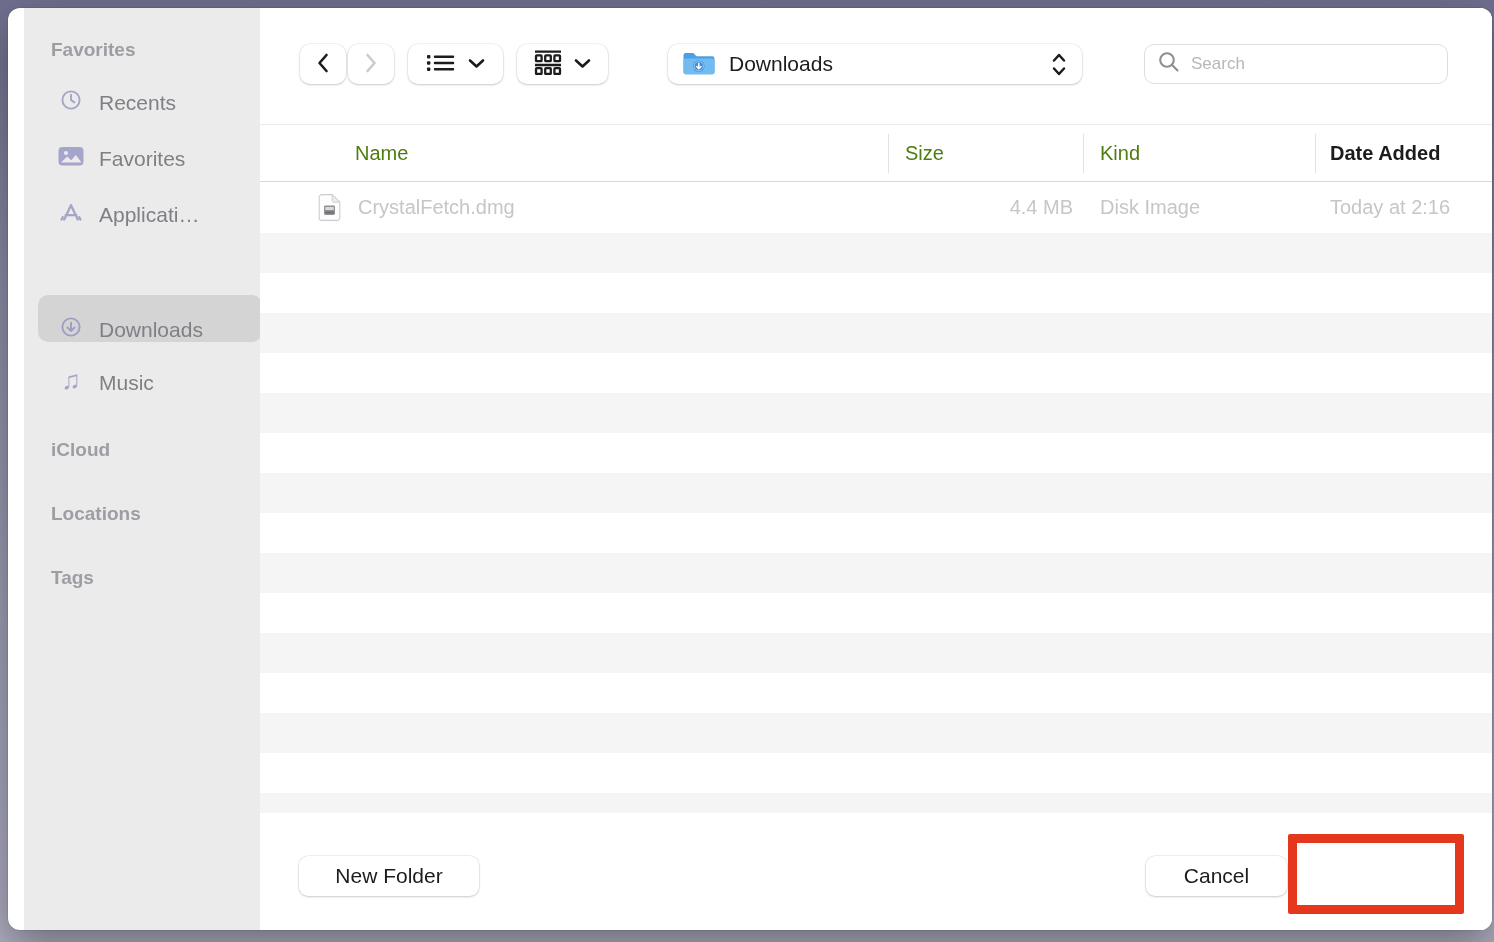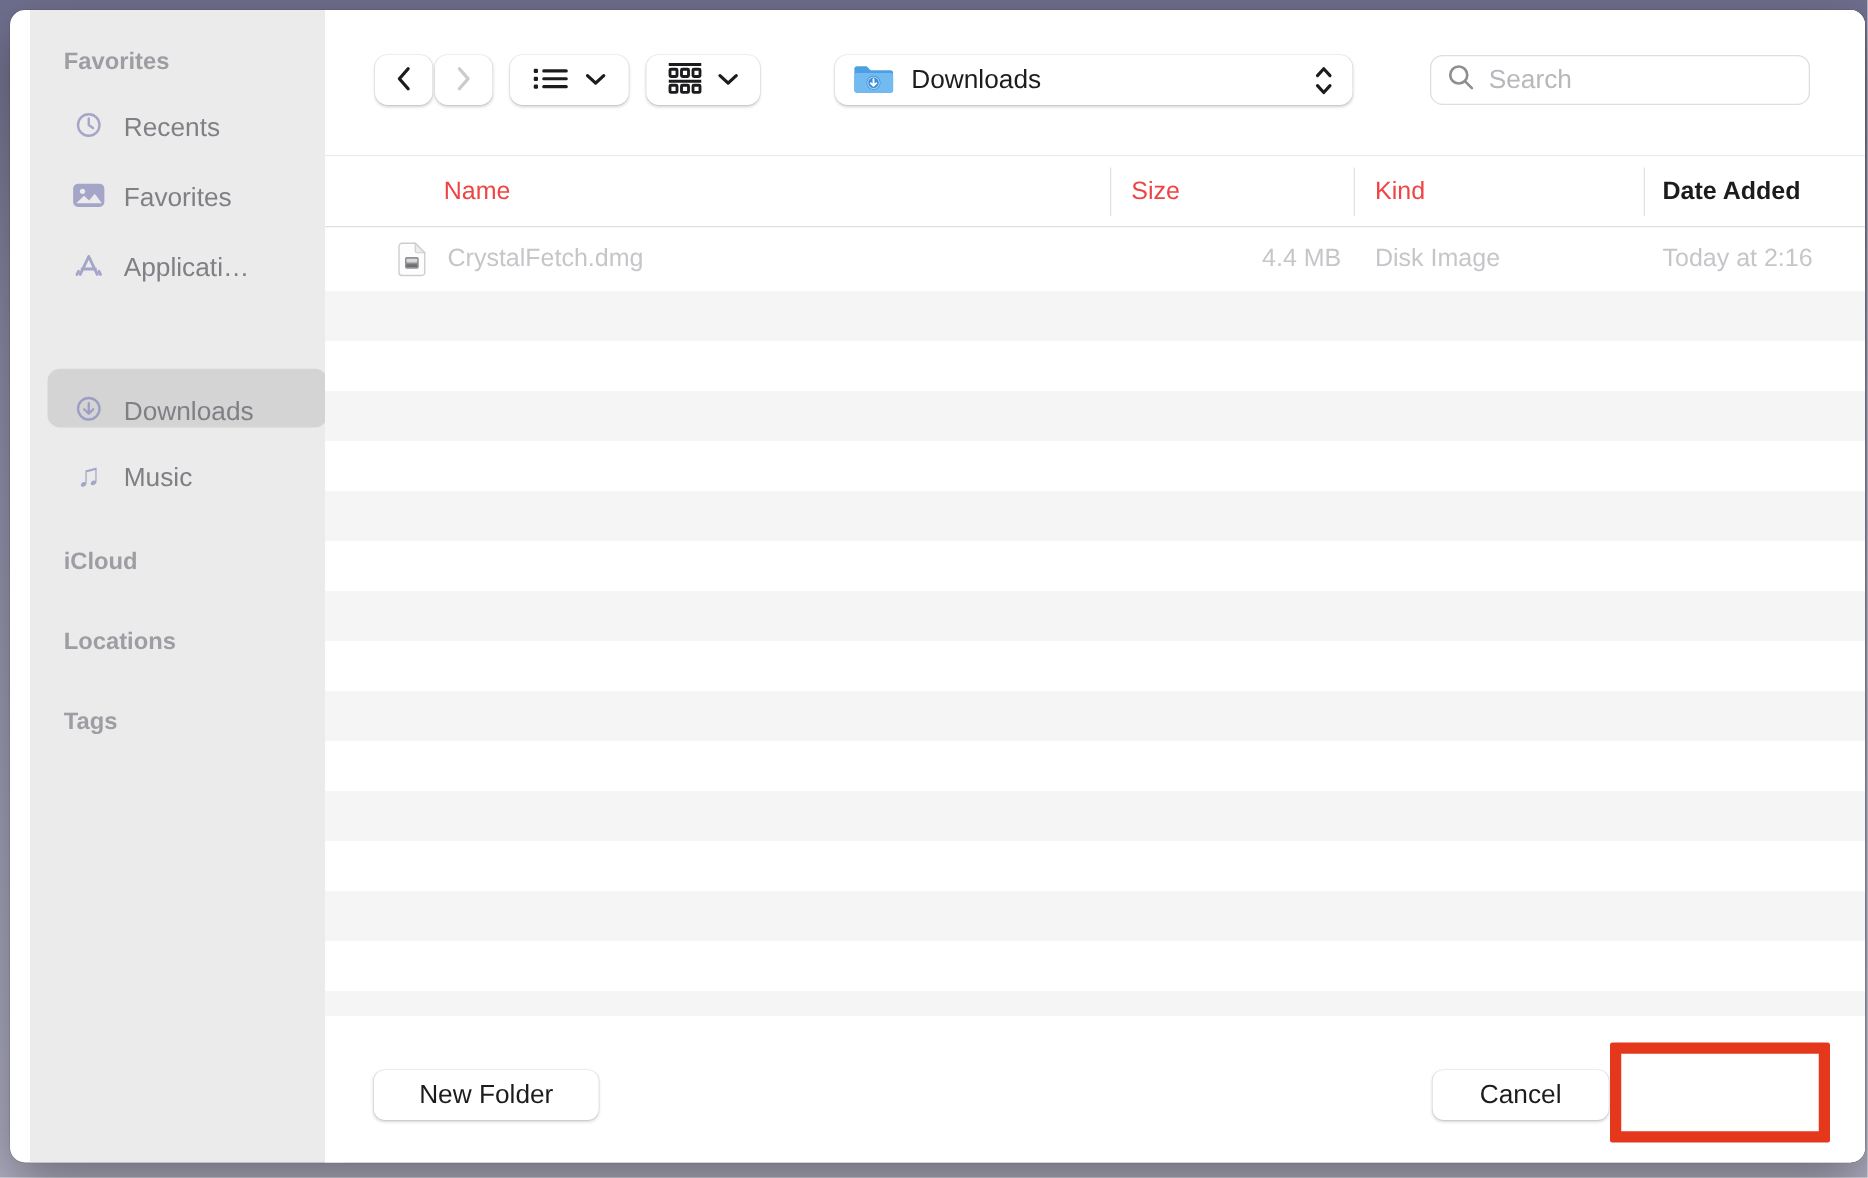--- a/index.html
+++ b/index.html
@@ -39,29 +39,29 @@
   .tb-back { left:40px; width:46px; }
   .tb-fwd  { left:88px; width:46px; }
   .tb-list { left:148px; width:95px; gap:13px; }
   .tb-group{ left:257px; width:91px; gap:12px; }
   .tb-loc  { left:408px; width:414px; justify-content:flex-start; padding:0 14px; }
   .tb-loc-label { font-size:21px; color:#1c1c1e; margin-left:14px; }
   .tb-loc-updown { margin-left:auto; display:flex; }
   .search-field { position:absolute; left:884px; top:36px; width:304px; height:40px;
     border:1.5px solid #dedee1; border-radius:10px; background:#fff;
     display:flex; align-items:center; padding:0 12px; }
-  .search-field input { border:none; outline:none; flex:1; font-size:21px;
+  .search-field input { border:none; outline:none; flex:1; font-size:17px;
     color:#14532d; margin-left:10px; background:transparent;
     font-family:"Liberation Sans","DejaVu Sans",sans-serif; }
   .search-field input::placeholder { color:#b7b7bc; }
   
   .thead { position:absolute; left:0; top:117px; width:100%; height:57px;
     background:#fff; border-bottom:1px solid #d9d9d9; }
   .th { position:absolute; top:0; height:100%; display:flex; align-items:center;
-    font-size:20px; color:#ef4444; cursor:default; }
+    font-size:20px; color:#4d7c0f; cursor:default; }
   .th-name { left:95px; }
   .th-size { left:645px; }
   .th-kind { left:840px; }
   .th-date { left:1070px; font-weight:700; color:#1c1c1e; }
   .th-sep { position:absolute; top:9px; height:39px; width:1px; background:#e2e2e2; }
   
   .file-row { position:absolute; left:0; top:174px; width:100%; height:51px;
     background:#fff; }
   .file-icon { position:absolute; left:58px; top:11px; }
   .cell { position:absolute; top:0; height:100%; display:flex; align-items:center;

